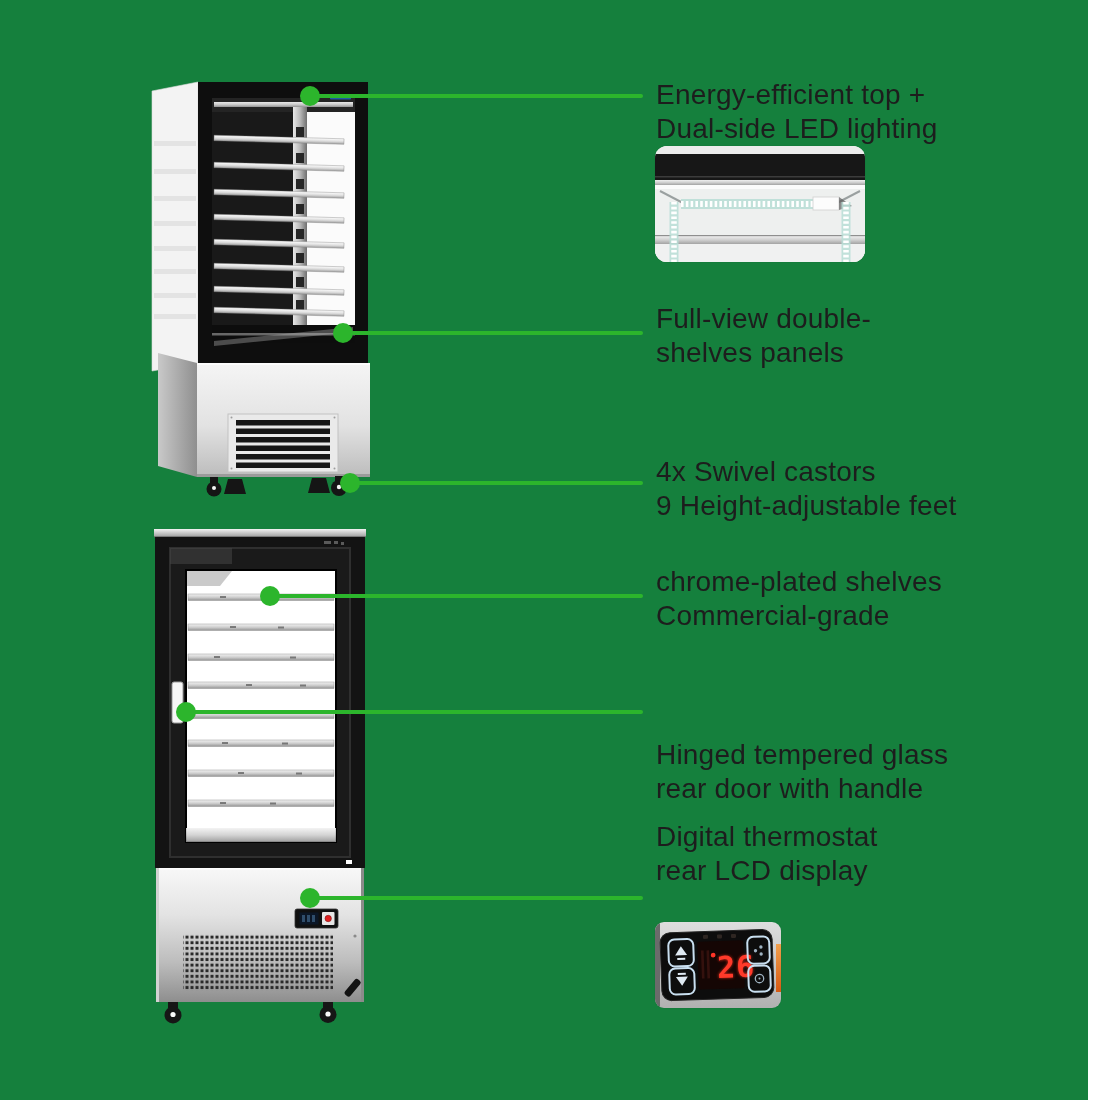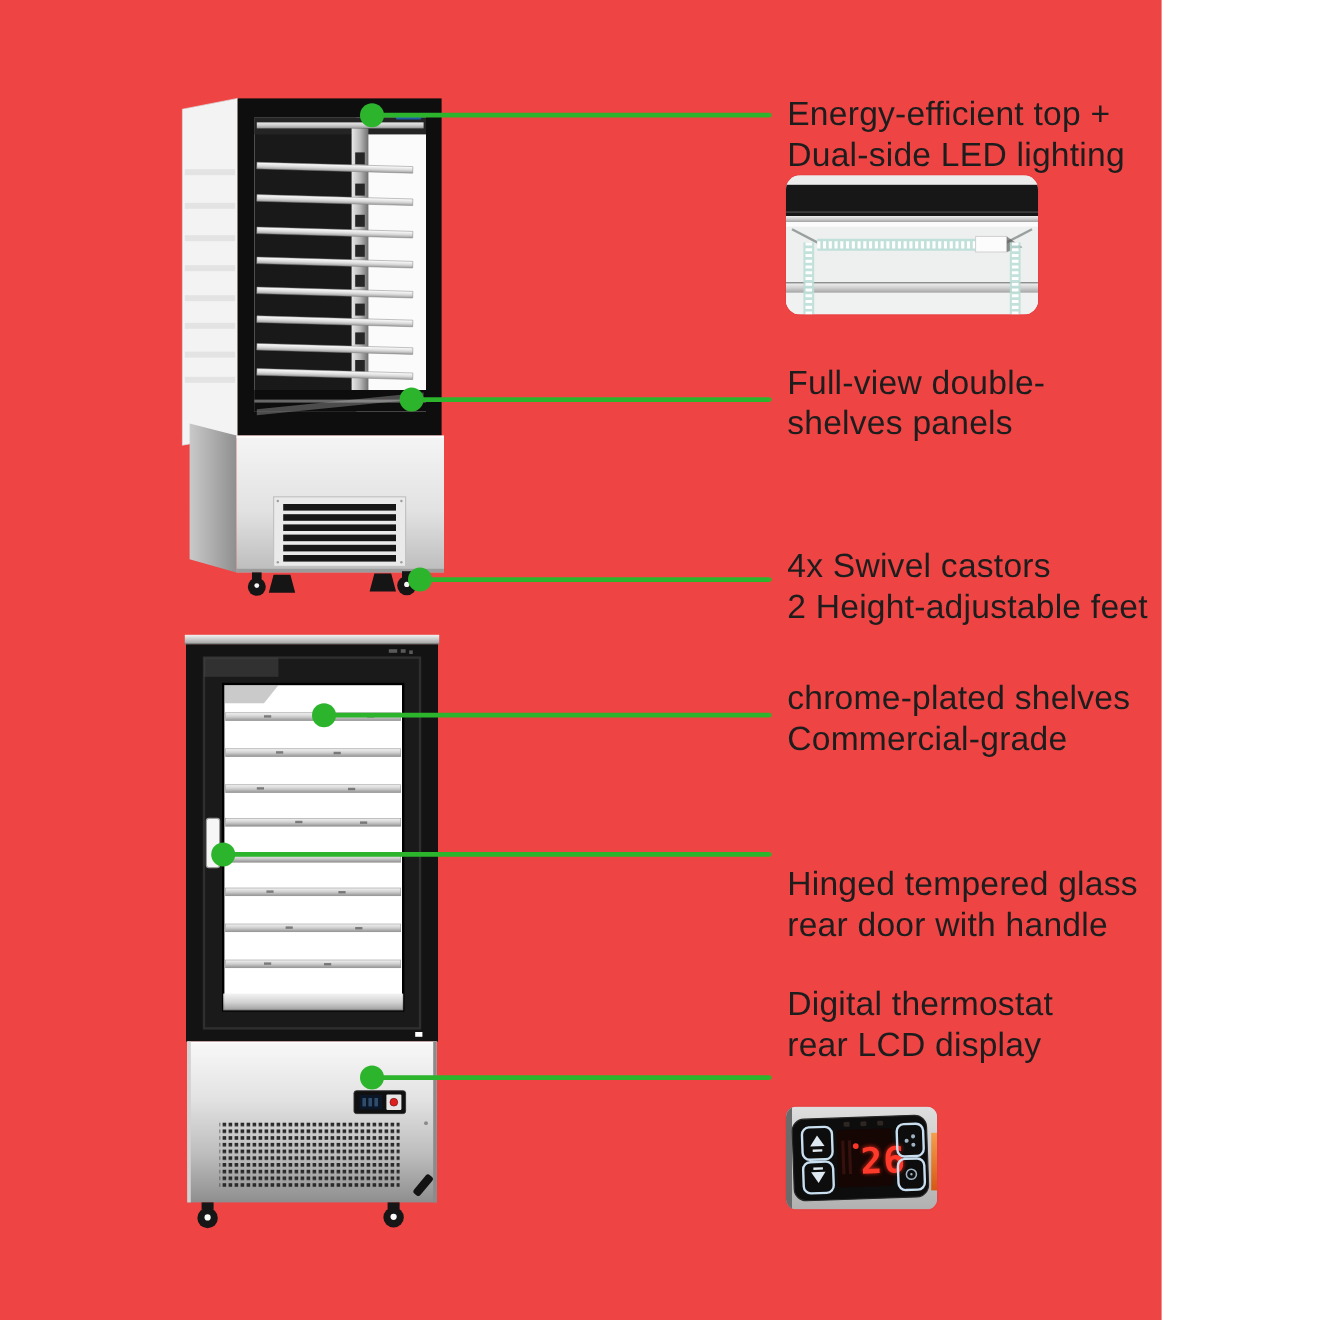--- a/index.html
+++ b/index.html
@@ -1,17 +1,17 @@
 <!DOCTYPE html>
 <html><head>
 <meta charset="utf-8">
 <style>
   html,body{margin:0;padding:0;background:#ffffff;}
   .canvas{
-    position:relative;width:968px;height:1100px;background:#ef4444;overflow:hidden;
+    position:relative;width:1088px;height:1100px;background:#15803d;overflow:hidden;
     font-family:"Liberation Sans",sans-serif;
   }
   figure{margin:0;padding:0;position:absolute;}
   .fridge-front{left:140px;top:75px;width:240px;height:430px;}
   .fridge-rear{left:150px;top:526px;width:220px;height:500px;}
   .inset{overflow:hidden;box-shadow:0 0 0 1px rgba(0,0,0,0.03);}
   .led-inset{left:655px;top:146px;width:210px;height:116px;border-radius:12px;}
   .thermo-inset{left:655px;top:922px;width:126px;height:86px;border-radius:9px;}
   .dot{
     position:absolute;width:20px;height:20px;border-radius:50%;
@@ -280,27 +280,27 @@
   <div class="callout" style="top:78px">
     <div>Energy-efficient top +</div>
     <div>Dual-side LED lighting</div>
   </div>
   <div class="callout" style="top:302px">
     <div>Full-view double-</div>
     <div>shelves panels</div>
   </div>
   <div class="callout" style="top:455px">
     <div>4x Swivel castors</div>
-    <div>2 Height-adjustable feet</div>
+    <div>9 Height-adjustable feet</div>
   </div>
   <div class="callout" style="top:565px">
     <div>chrome-plated shelves</div>
     <div>Commercial-grade</div>
   </div>
-  <div class="callout" style="top:720px">
+  <div class="callout" style="top:738px">
     <div>Hinged tempered glass</div>
     <div>rear door with handle</div>
   </div>
   <div class="callout" style="top:820px">
     <div>Digital thermostat</div>
     <div>rear LCD display</div>
   </div>
 
   <figure class="inset led-inset">
     <svg width="210" height="116" viewBox="0 0 210 116">

